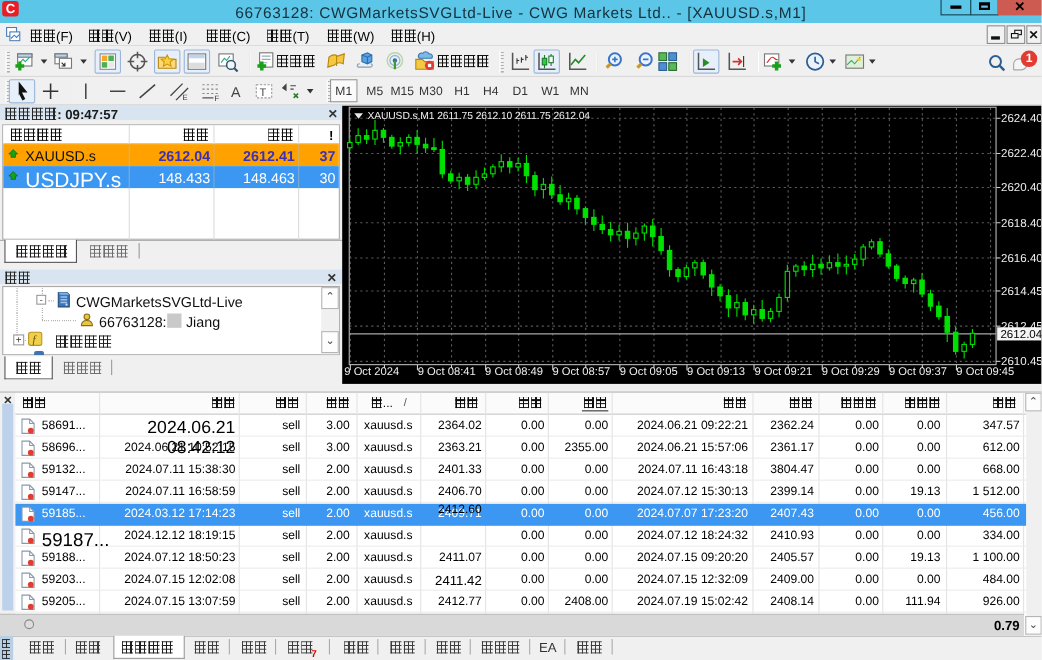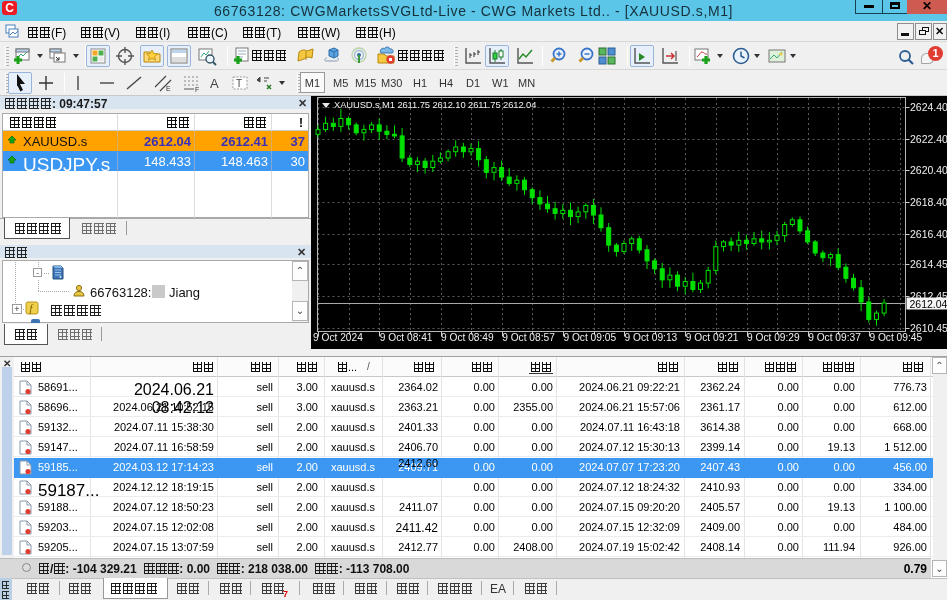--- a/index.html
+++ b/index.html
@@ -346,20 +346,21 @@
 <div class="abs" style="left:292px;top:261px;width:16px;height:61px;background:#f0f0f0"></div>
 <div class="abs" style="left:292px;top:261px;width:16px;height:20px;background:#fdfdfd;border:1px solid #b5b5b5;text-align:center;font-size:10px;color:#444;line-height:18px">⌃</div>
 <div class="abs" style="left:292px;top:301px;width:16px;height:20px;background:#fdfdfd;border:1px solid #b5b5b5;text-align:center;font-size:10px;color:#444;line-height:18px">⌄</div>
 <div class="abs" style="left:33px;top:268px;width:9px;height:9px;background:#fff;border:1px solid #999;font-size:8px;line-height:7px;text-align:center;color:#333">-</div>
 <svg class="abs" style="left:50px;top:264px" width="16" height="17" viewBox="0 0 16 17">
 <path d="M3 2h8l2 2v11H3z" fill="#3f74b8" stroke="#24507f"></path>
 <path d="M11 2l2 2H5L3 2z" fill="#7fb2e5"></path>
 <path d="M5 6h6M5 8.5h6M5 11h6" stroke="#9cc3e8" stroke-width="1.2"></path>
 <circle cx="10.5" cy="13" r="1" fill="#cfe4f7"></circle>
     </svg>
+<div class="abs" style="left:69px;top:267px;font-size:13px;color:#111">CWGMarketsSVGLtd-Live</div>
 <svg class="abs" style="left:72px;top:284px" width="14" height="14" viewBox="0 0 14 14">
 <circle cx="7" cy="4" r="2.6" fill="#e8c63e" stroke="#8a6d1a"></circle>
       <path d="M2 12c0-3 2.2-4.6 5-4.6s5 1.6 5 4.6z" fill="#e8c63e" stroke="#8a6d1a"></path>
     </svg>
 <div class="abs" style="left:90px;top:285px;font-size:13px;color:#111">66763128:</div>
 <div class="abs" style="left:152px;top:285px;width:13px;height:13px;background:#c9c9c9"></div>
 <div class="abs" style="left:169px;top:285px;font-size:13px;color:#111">Jiang</div>
 <div class="abs" style="left:12px;top:304px;width:10px;height:10px;background:#fff;border:1px solid #999;font-size:9px;line-height:8px;text-align:center;color:#333">+</div>
 <svg class="abs" style="left:25px;top:301px" width="14" height="14" viewBox="0 0 14 14">
 <rect x="1" y="1" width="12" height="12" rx="2" fill="#f0d04a" stroke="#b89420"></rect>
@@ -536,21 +537,21 @@
 <div class="abs r" style="left:163px;top:381px;width:110px;font-size:11px;color:#000">sell</div>
 <div class="abs r" style="left:208px;top:381px;width:110px;font-size:11px;color:#000">3.00</div>
 <div class="abs" style="left:331px;top:381px;font-size:11px;color:#000">xauusd.s</div>
 <div class="abs r" style="left:328px;top:381px;width:110px;font-size:11px;color:#000">2364.02</div>
 <div class="abs r" style="left:385px;top:381px;width:110px;font-size:11px;color:#000">0.00</div>
 <div class="abs r" style="left:443px;top:381px;width:110px;font-size:11px;color:#000">0.00</div>
 <div class="abs r" style="left:570px;top:381px;width:110px;font-size:11px;color:#000">2024.06.21 09:22:21</div>
 <div class="abs r" style="left:630px;top:381px;width:110px;font-size:11px;color:#000">2362.24</div>
 <div class="abs r" style="left:689px;top:381px;width:110px;font-size:11px;color:#000">0.00</div>
 <div class="abs r" style="left:745px;top:381px;width:110px;font-size:11px;color:#000">0.00</div>
-<div class="abs r" style="left:817px;top:381px;width:110px;font-size:11px;color:#000">776.73</div>
+<div class="abs r" style="left:817px;top:381px;width:110px;font-size:11px;color:#000">347.57</div>
 <div class="abs" style="left:14px;top:416px;width:919px;height:1px;background:#ececec"></div>
 <div class="abs" style="left:19px;top:400px"><svg width="13" height="15" viewBox="0 0 13 15">
         <path d="M1 1h7l4 4v9H1z" fill="#fff" stroke="#8899aa"></path>
         <path d="M8 1v4h4" fill="none" stroke="#8899aa"></path>
         <circle cx="9" cy="11.5" r="2.6" fill="#e03c31"></circle>
       </svg></div>
 <div class="abs" style="left:38px;top:401px;font-size:11px;color:#000">58696...</div>
 <div class="abs r" style="left:104px;top:401px;width:110px;font-size:11px;color:#000">2024.06.21 10:52:15</div>
 <div class="abs r" style="left:163px;top:401px;width:110px;font-size:11px;color:#000">sell</div>
 <div class="abs r" style="left:208px;top:401px;width:110px;font-size:11px;color:#000">3.00</div>
@@ -571,21 +572,21 @@
       </svg></div>
 <div class="abs" style="left:38px;top:421px;font-size:11px;color:#000">59132...</div>
 <div class="abs r" style="left:104px;top:421px;width:110px;font-size:11px;color:#000">2024.07.11 15:38:30</div>
 <div class="abs r" style="left:163px;top:421px;width:110px;font-size:11px;color:#000">sell</div>
 <div class="abs r" style="left:208px;top:421px;width:110px;font-size:11px;color:#000">2.00</div>
 <div class="abs" style="left:331px;top:421px;font-size:11px;color:#000">xauusd.s</div>
 <div class="abs r" style="left:328px;top:421px;width:110px;font-size:11px;color:#000">2401.33</div>
 <div class="abs r" style="left:385px;top:421px;width:110px;font-size:11px;color:#000">0.00</div>
 <div class="abs r" style="left:443px;top:421px;width:110px;font-size:11px;color:#000">0.00</div>
 <div class="abs r" style="left:570px;top:421px;width:110px;font-size:11px;color:#000">2024.07.11 16:43:18</div>
-<div class="abs r" style="left:630px;top:421px;width:110px;font-size:11px;color:#000">3614.38</div>
+<div class="abs r" style="left:630px;top:421px;width:110px;font-size:11px;color:#000">3804.47</div>
 <div class="abs r" style="left:689px;top:421px;width:110px;font-size:11px;color:#000">0.00</div>
 <div class="abs r" style="left:745px;top:421px;width:110px;font-size:11px;color:#000">0.00</div>
 <div class="abs r" style="left:817px;top:421px;width:110px;font-size:11px;color:#000">668.00</div>
 <div class="abs" style="left:14px;top:456px;width:919px;height:1px;background:#ececec"></div>
 <div class="abs" style="left:19px;top:440px"><svg width="13" height="15" viewBox="0 0 13 15">
         <path d="M1 1h7l4 4v9H1z" fill="#fff" stroke="#8899aa"></path>
         <path d="M8 1v4h4" fill="none" stroke="#8899aa"></path>
         <circle cx="9" cy="11.5" r="2.6" fill="#e03c31"></circle>
       </svg></div>
 <div class="abs" style="left:38px;top:441px;font-size:11px;color:#000">59147...</div>
@@ -694,21 +695,20 @@
 <div class="abs r" style="left:570px;top:541px;width:110px;font-size:11px;color:#000">2024.07.19 15:02:42</div>
 <div class="abs r" style="left:630px;top:541px;width:110px;font-size:11px;color:#000">2408.14</div>
 <div class="abs r" style="left:689px;top:541px;width:110px;font-size:11px;color:#000">0.00</div>
 <div class="abs r" style="left:745px;top:541px;width:110px;font-size:11px;color:#000">111.94</div>
 <div class="abs r" style="left:817px;top:541px;width:110px;font-size:11px;color:#000">926.00</div>
 <div class="abs" style="left:933px;top:357px;width:14px;height:220px;background:#f0f0f0"></div>
 <div class="abs" style="left:932px;top:357px;width:15px;height:17px;background:#fdfdfd;border:1px solid #b5b5b5;text-align:center;font-size:10px;color:#444;line-height:15px">⌃</div>
 <div class="abs" style="left:932px;top:560px;width:15px;height:17px;background:#fdfdfd;border:1px solid #b5b5b5;text-align:center;font-size:10px;color:#444;line-height:15px">⌄</div>
 <div class="abs" style="left:0;top:558px;width:931px;height:20px;background:#d9d9d9;border-top:1px solid #bdbdbd"></div>
 <div class="abs" style="left:22px;top:563px;width:9px;height:9px;border:1px solid #888;border-radius:50%;background:#ddd"></div>
-<div class="abs" style="left:38px;top:562px;font-size:12px;font-weight:bold;color:#111"><b class="h"></b>/<b class="h"></b>: -104 329.21&nbsp;&nbsp;<b class="h"></b><b class="h"></b><b class="h"></b>: 0.00&nbsp;&nbsp;<b class="h"></b><b class="h"></b>: 218 038.00&nbsp;&nbsp;<b class="h"></b><b class="h"></b>: -113 708.00</div>
 <div class="abs r" style="left:839px;top:562px;width:88px;font-size:12px;font-weight:bold">0.79</div>
 <div class="abs" style="left:0;top:578px;width:947px;height:22px;background:#f0f0f0;border-top:1px solid #c0c0c0"></div>
 <div class="abs" style="left:26px;top:582px;font-size:12px;color:#333"><b class="h"></b><b class="h"></b></div>
 <div class="abs" style="left:68px;top:582px;font-size:12px;color:#333"><b class="h"></b><b class="h"></b></div>
 <div class="abs" style="left:103px;top:578px;width:65px;height:21px;background:#fff;border:1px solid #999;border-top:none"></div>
 <div class="abs" style="left:110px;top:582px;font-size:12px;font-weight:bold;color:#111"><b class="h"></b><b class="h"></b><b class="h"></b><b class="h"></b></div>
 <div class="abs" style="left:176px;top:582px;font-size:12px;color:#333"><b class="h"></b><b class="h"></b></div>
 <div class="abs" style="left:219px;top:582px;font-size:12px;color:#333"><b class="h"></b><b class="h"></b></div>
 <div class="abs" style="left:261px;top:582px;font-size:12px;color:#333"><b class="h"></b><b class="h"></b></div>
 <div class="abs" style="left:312px;top:582px;font-size:12px;color:#333"><b class="h"></b><b class="h"></b></div>

